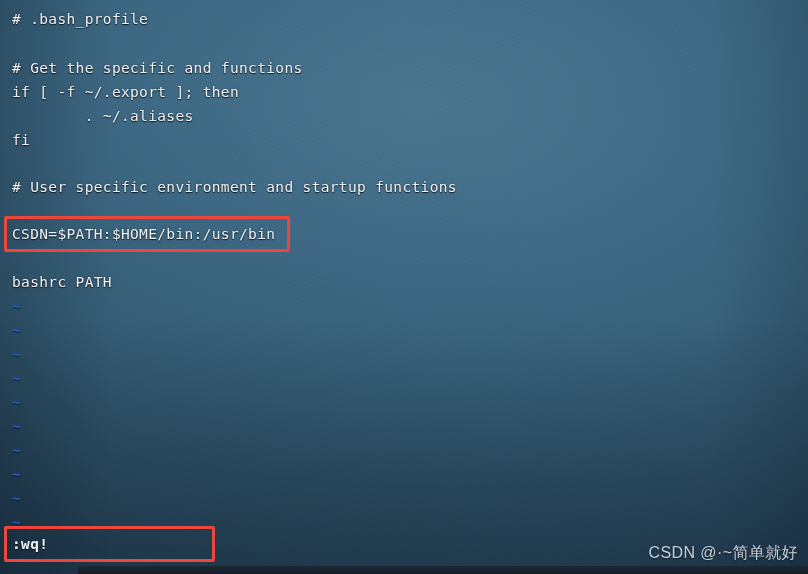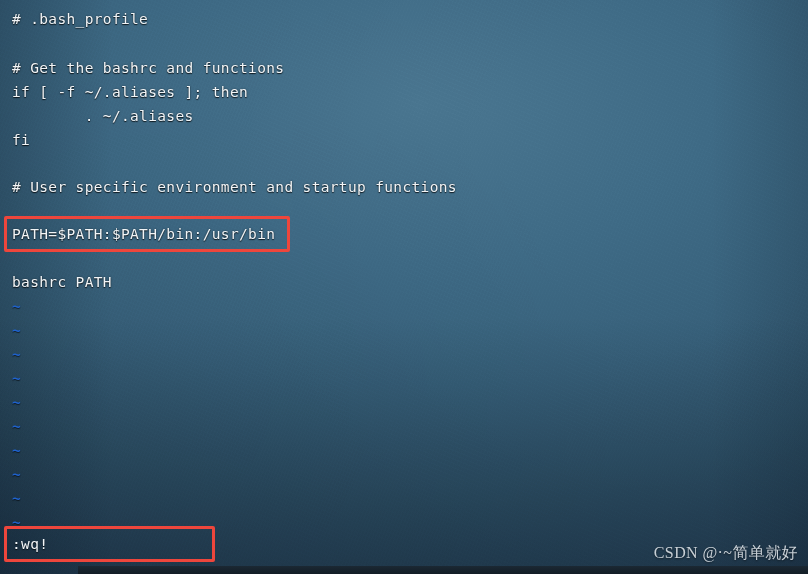--- a/index.html
+++ b/index.html
@@ -81,36 +81,37 @@
   #cmdline {
     position:absolute;
     left:12px; top:532px;
     height:24px; line-height:24px;
     font-size:14.5px;
     letter-spacing:.35px;
     white-space:pre;
     color:#f2f5f7;
     text-shadow:0 1px 1px rgba(0,0,0,.72);
     z-index:5;
+    font-weight:bold;
   }
 
   
   #taskbar {
     position:absolute;
     left:78px; bottom:0;
     width:730px; height:8px;
     background:linear-gradient(to bottom,#1b2833,#131d26);
     z-index:4;
   }
 
   
   #watermark {
     position:absolute;
     right:10px; top:543px;
-    font-family:Liberation Serif, serif;
+    font-family:Liberation Sans, sans-serif;
     font-size:16px;
     color:#d7dde2;
     opacity:.92;
     letter-spacing:.4px;
     white-space:nowrap;
     text-shadow:0 1px 2px rgba(0,0,0,.55);
     z-index:7;
   }
 </style>
 </head>
@@ -118,28 +119,28 @@
 
 <div id="screen">
 
   <div id="noise"></div>
   <div id="vignette"></div>
 
   <div id="buffer">
 
     <div class="line" style="top:7px"># .bash_profile</div>
     <div class="line" style="top:31px"></div>
-    <div class="line" style="top:56px"># Get the bashrc and functions</div>
-    <div class="line" style="top:80px">if [ -f ~/.aliases ]; then</div>
+    <div class="line" style="top:56px"># Get the specific and functions</div>
+    <div class="line" style="top:80px">if [ -f ~/.export ]; then</div>
     <div class="line" style="top:104px">        . ~/.aliases</div>
     <div class="line" style="top:128px">fi</div>
     <div class="line" style="top:152px"></div>
     <div class="line" style="top:175px"># User specific environment and startup functions</div>
     <div class="line" style="top:199px"></div>
-    <div class="line" style="top:222px">PATH=$PATH:$PATH/bin:/usr/bin</div>
+    <div class="line" style="top:222px">CSDN=$PATH:$HOME/bin:/usr/bin</div>
     <div class="line" style="top:246px"></div>
     <div class="line" style="top:270px">bashrc PATH</div>
 
     <div class="tilde" style="top:294px">~</div>
     <div class="tilde" style="top:318px">~</div>
     <div class="tilde" style="top:342px">~</div>
     <div class="tilde" style="top:366px">~</div>
     <div class="tilde" style="top:390px">~</div>
     <div class="tilde" style="top:414px">~</div>
     <div class="tilde" style="top:438px">~</div>

